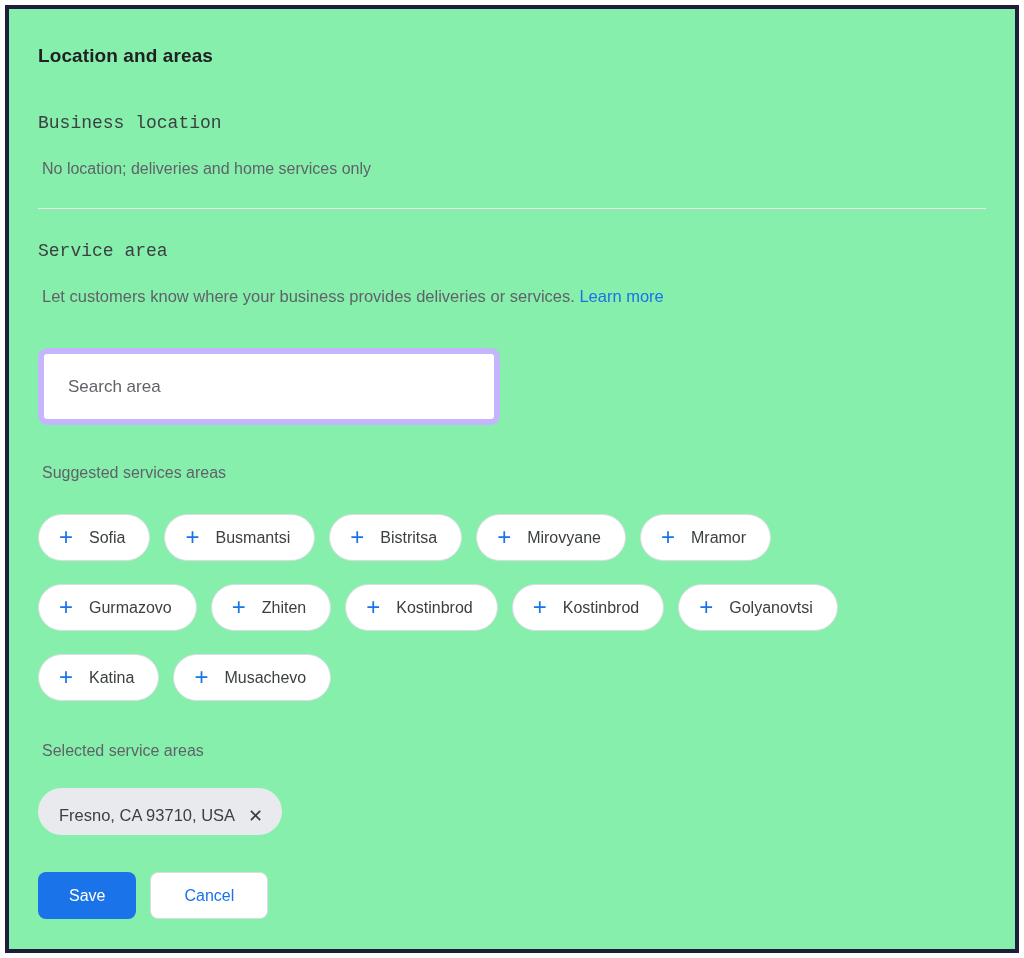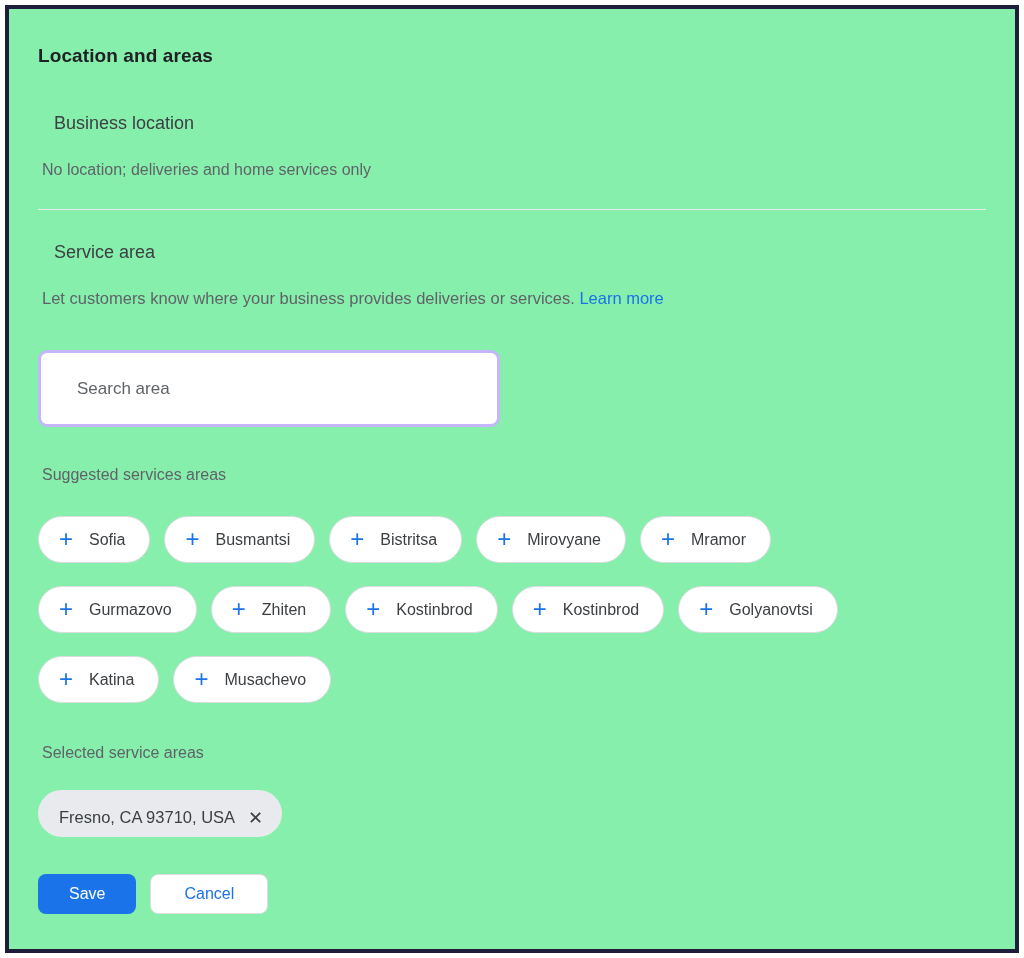--- a/index.html
+++ b/index.html
@@ -18,21 +18,22 @@
   }
   .content { padding: 36px 29px 0 29px; }
 
   .page-title {
     font-size: 19px; font-weight: 700; color: var(--text-primary, #202124);
     letter-spacing: 0.1px; margin: 0;
   }
 
   .section-heading {
     font-size: 18px; font-weight: 400; color: var(--text-heading, #3c4043);
-    margin: 16px;
+    margin: 0;
+    font-family: Liberation Mono, monospace;
   }
   .bl-heading { margin-top: 46px; }
   .muted {
     font-size: 16px; color: var(--text-secondary, #5f6368);
     margin: 4px; line-height: 19px;
   }
   .bl-desc { margin-top: 26px; }
 
   .divider {
     border: 0; border-top: 1px solid #e8eaed;
@@ -42,22 +43,22 @@
   .sa-heading { margin-top: 32px; }
   .sa-desc { margin-top: 26px; font-size: 16.5px; }
   .link {
     color: var(--accent-blue, #1a73e8); text-decoration: none; cursor: pointer;
   }
 
   .search-input {
     display: block;
     margin-top: 42px;
     width: 462px; height: 77px;
-    border: 3px solid #c4b5fd; border-radius: 9px;
-    padding: 0 36px; font-size: 17px;
+    border: 6px solid #c4b5fd; border-radius: 9px;
+    padding: 0 24px; font-size: 17px;
     font-family: "Liberation Sans", sans-serif;
     color: var(--text-primary, #202124);
     outline: none; background: #fff;
   }
   .search-input::placeholder { color: #5f6368; opacity: 1; }
 
   .suggested-label { margin-top: 38px; }
 
   .chip-rows { margin-top: 32px; display: flex; flex-direction: column; gap: 23px; }
   .chip-row { display: flex; gap: 14px; }
@@ -87,21 +88,21 @@
     font-weight: 400; font-size: 16.5px;
   }
   .remove-glyph {
     color: #3c4043; font-size: 18px; line-height: 1; font-weight: 400;
     cursor: pointer;
   }
 
   .btn-row { margin-top: 37px; display: flex; gap: 14px; }
   .btn {
     appearance: none;
-    height: 40px; border-radius: 8px;
+    height: 47px; border-radius: 8px;
     display: inline-flex; align-items: center; justify-content: center;
     font-family: "Liberation Sans", sans-serif;
     font-size: 16px; font-weight: 500; cursor: pointer;
   }
   .btn-primary {
     background: var(--accent-blue, #1a73e8); color: #ffffff;
     border: none; padding: 0 31px;
   }
   .btn-secondary {
     background: #ffffff; color: var(--accent-blue, #1a73e8);

